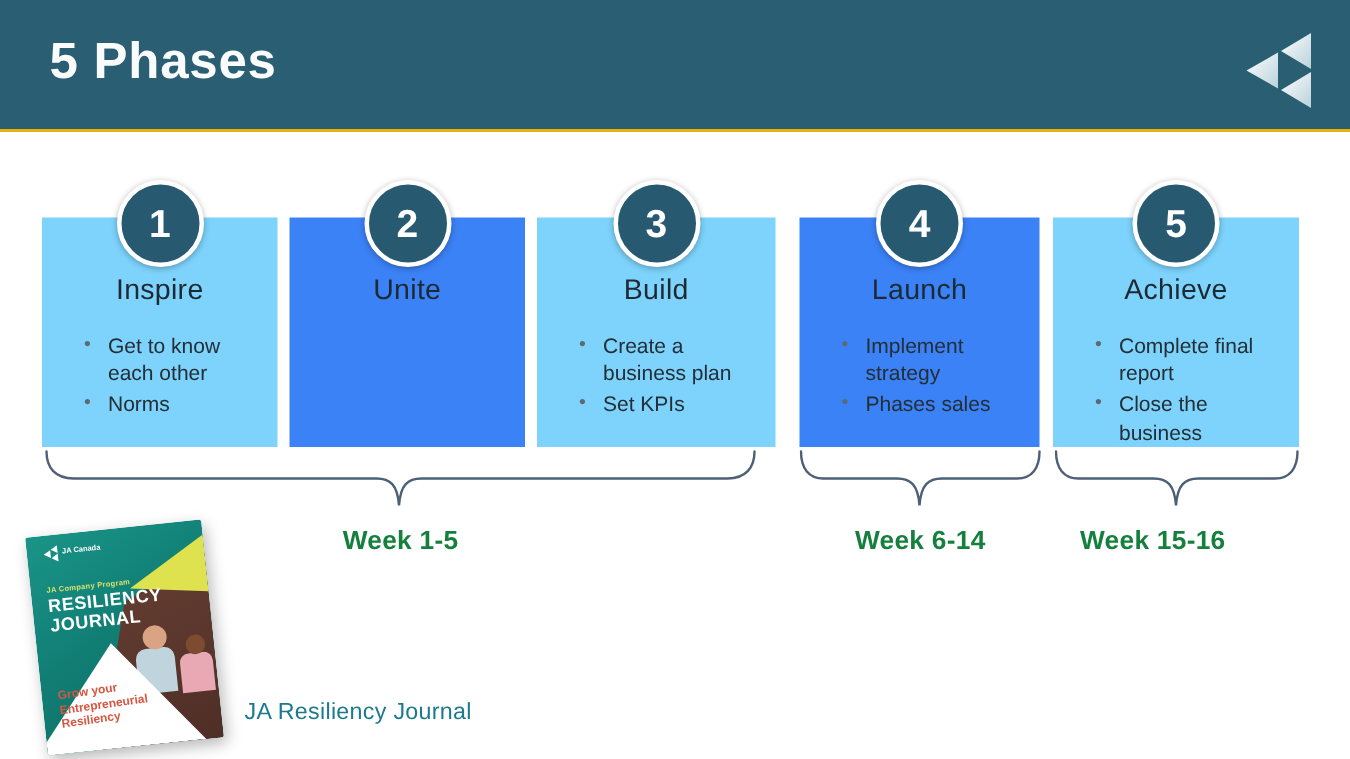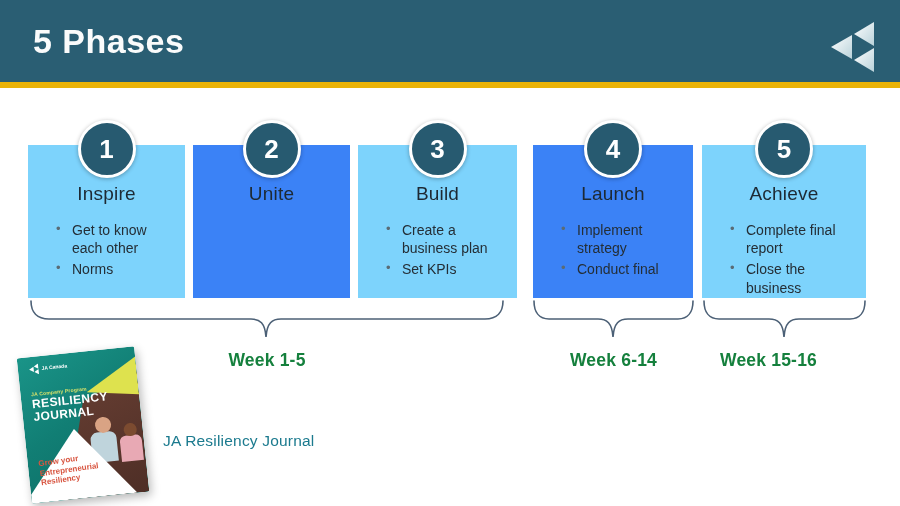--- a/index.html
+++ b/index.html
@@ -4,21 +4,21 @@
 <style>
   html,body{margin:0;padding:0;}
   body{
     width:900px;height:506px;position:relative;overflow:hidden;
     background:#ffffff;
     font-family:"Liberation Sans", sans-serif;
   }
   
   .header{
     position:absolute;top:0;left:0;width:900px;height:88px;
-    background:#2A5E73;border-bottom:6px solid #eab308;box-sizing:border-box;
+    background:#2A5E73;border-bottom:2px solid #eab308;box-sizing:border-box;
   }
   .header-title{
     position:absolute;left:33px;top:22px;
     font-size:34px;font-weight:600;color:#FAFBFB;letter-spacing:.5px;
   }
   .header-logo{position:absolute;right:24px;top:22px;}
   
   .phase{position:absolute;top:120px;}
   .phase-circle{
     position:absolute;top:0;left:50%;transform:translateX(-50%);
@@ -73,21 +73,21 @@
   .j-white{position:absolute;inset:0;clip-path:polygon(42% 52%,0 94%,0 100%,90% 100%);background:#ffffff;}
   .j-brand{position:absolute;left:9%;top:5%;display:flex;align-items:center;gap:3px;}
   .j-brand span{font-size:5px;line-height:1.15;color:#ffffff;font-weight:600;}
   .j-program{position:absolute;left:9%;top:23%;font-size:5px;font-weight:700;color:#D9E36A;letter-spacing:.2px;}
   .j-title{position:absolute;left:9%;top:28%;font-size:12px;font-weight:800;color:#ffffff;line-height:1.08;letter-spacing:.4px;}
   .j-tagline{
     position:absolute;left:9%;top:69%;width:72%;
     font-size:8px;font-weight:700;color:#D85540;line-height:1.2;transform:rotate(-2deg);
   }
   .journal-caption{
-    position:absolute;left:163px;top:432px;
+    position:absolute;left:163px;top:466px;
     font-size:15.5px;color:#1B7A8E;letter-spacing:.2px;
   }
 </style>
 </head>
 <body>
 
 <div class="header">
   <div class="header-title">5 Phases</div>
   <svg class="header-logo" width="46" height="50" viewBox="0 0 46 50">
     <defs>
@@ -130,21 +130,21 @@
     </ul>
   </div>
 </div>
 
 <div class="phase" style="left:533px;width:160px;">
   <div class="phase-circle">4</div>
   <div class="phase-box gray">
     <div class="phase-name">Launch</div>
     <ul class="phase-bullets">
       <li>Implement strategy</li>
-      <li>Conduct final</li>
+      <li>Phases sales</li>
     </ul>
   </div>
 </div>
 
 <div class="phase" style="left:702px;width:164px;">
   <div class="phase-circle">5</div>
   <div class="phase-box blue">
     <div class="phase-name">Achieve</div>
     <ul class="phase-bullets">
       <li>Complete final report</li>

